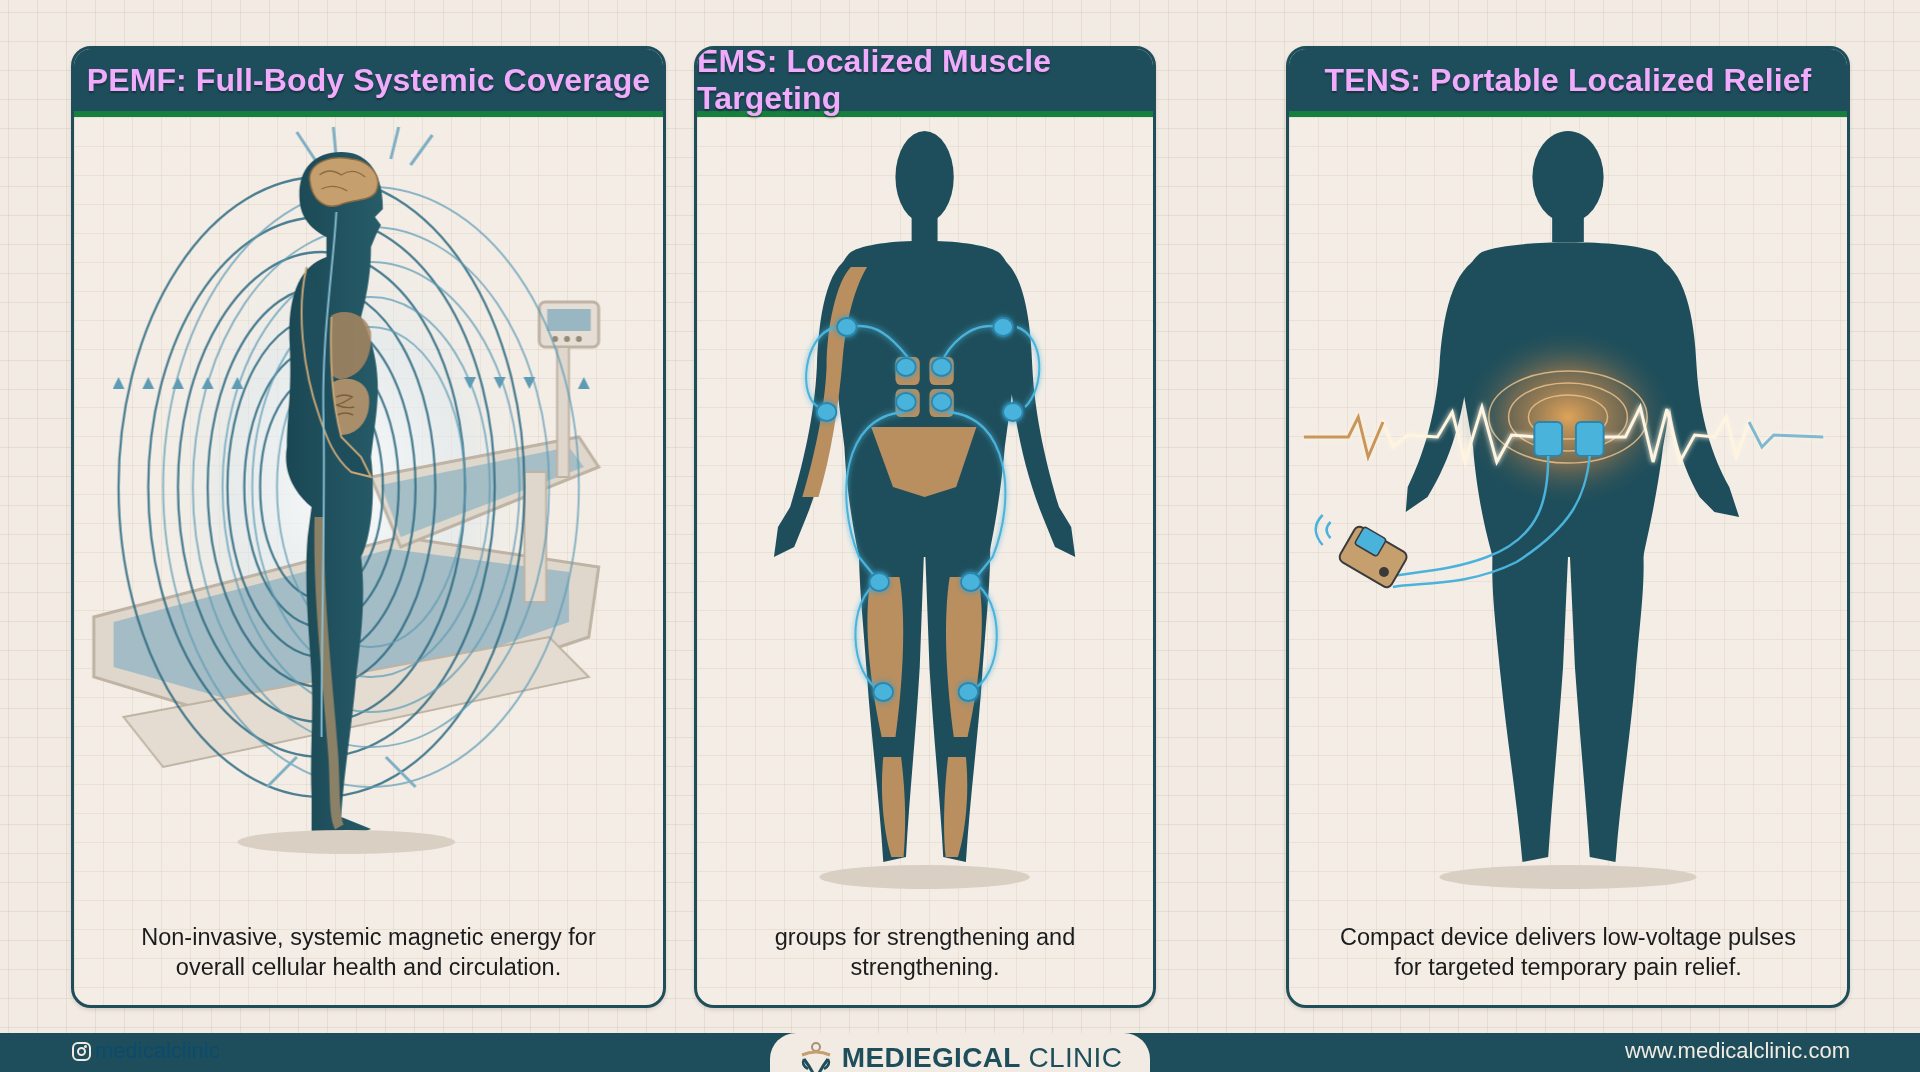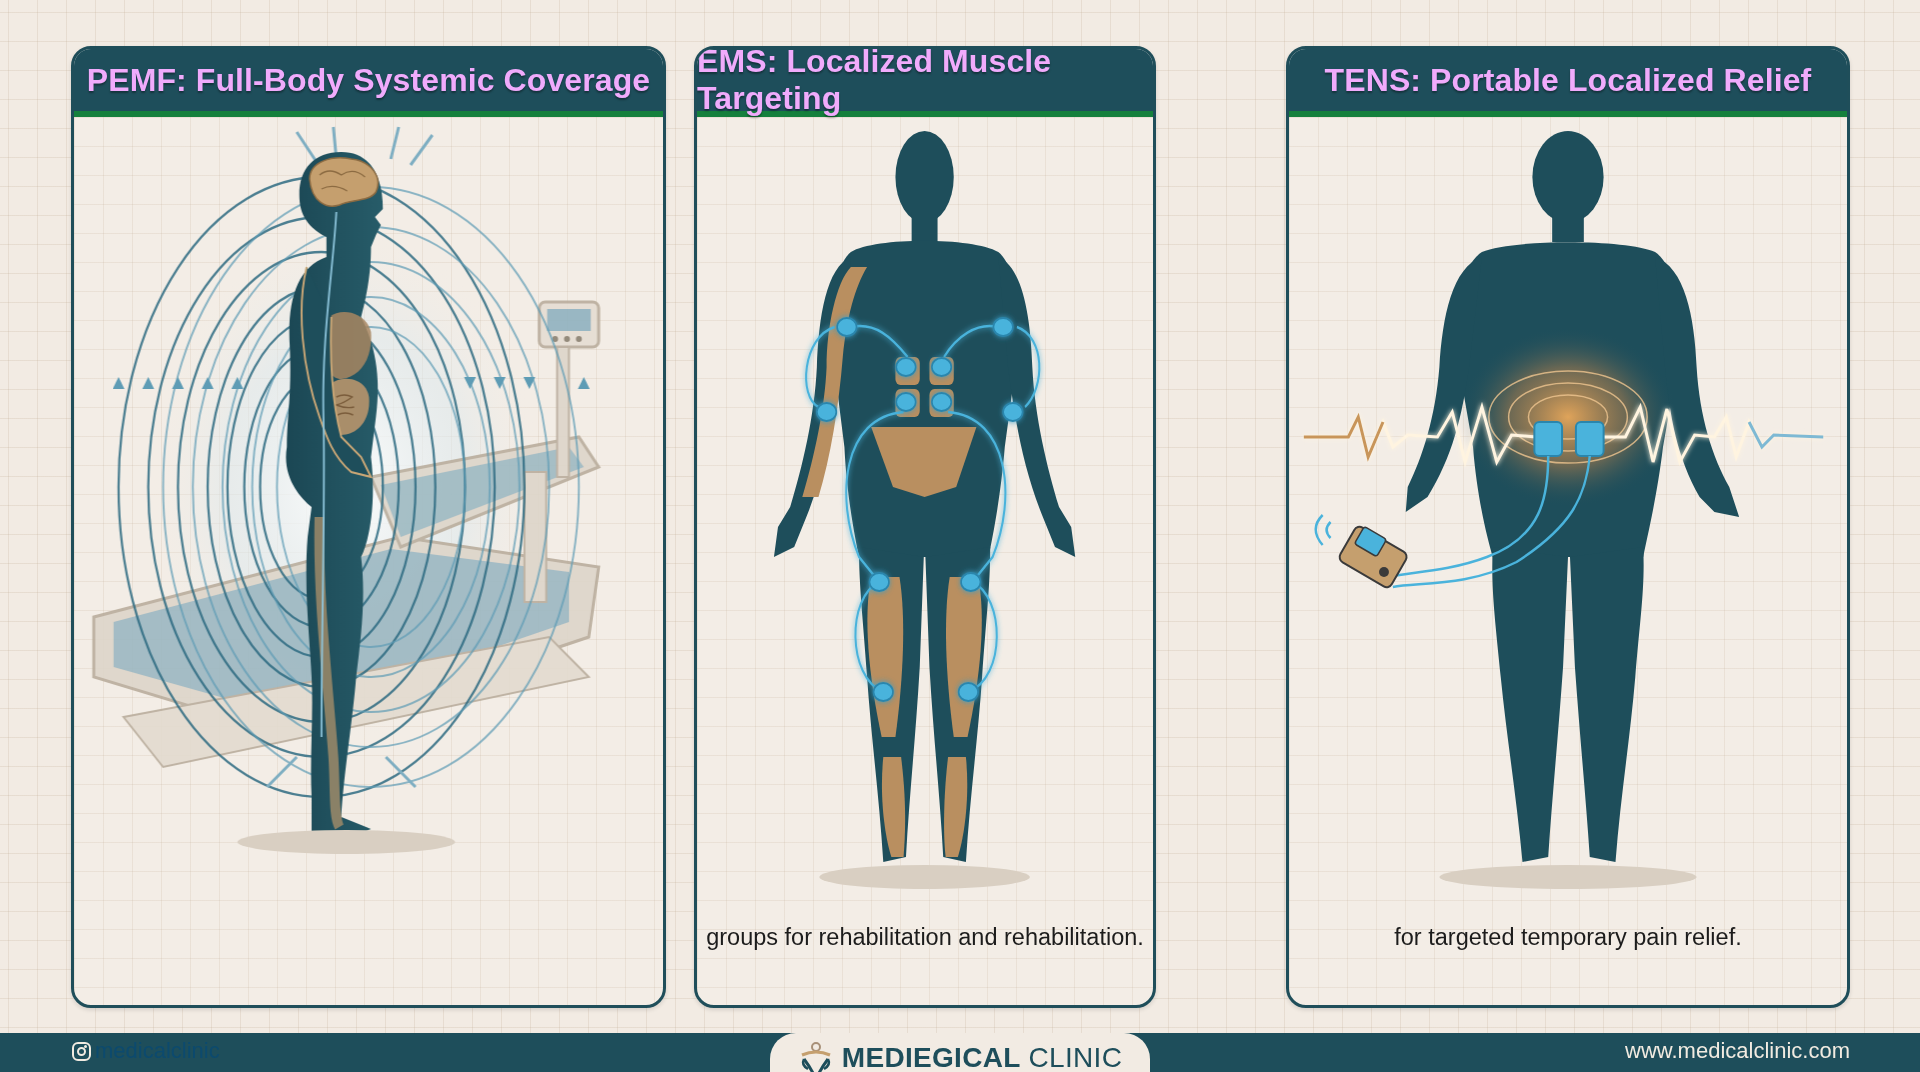--- a/index.html
+++ b/index.html
@@ -189,20 +189,24 @@
 
           <path d="M235 150 C225 190 230 250 248 300 C255 320 262 340 280 355 L300 360 L290 340 L270 320 C262 290 258 250 260 200" fill="#1e4e5b" stroke="#c8a676" stroke-width="2"></path>
 
           <path d="M248 400 C246 480 256 560 262 640 C264 670 262 700 268 710" stroke="#b8956b" stroke-width="10" fill="none" opacity="0.7"></path>
 
           <path d="M265 95 C262 150 250 220 252 300 C254 380 250 500 250 620" stroke="#8fc6de" stroke-width="2" fill="none" opacity="0.9"></path>
         </g>
         <ellipse cx="275" cy="725" rx="110" ry="12" fill="#d9cfc2"></ellipse>
       </svg>
     </div>
+    <div class="caption">
+      <div>Non-invasive, systemic magnetic energy for</div>
+      <div>overall cellular health and circulation.</div>
+    </div>
   </div>
 </div>
 
 <div class="card" id="card-ems">
   <div class="card-header">EMS: Localized Muscle Targeting</div>
   <div class="card-body">
     <div class="illustration">
       <svg viewBox="0 0 563 790" preserveAspectRatio="none">
         <defs>
           <filter id="glow" x="-50%" y="-50%" width="200%" height="200%">
@@ -262,21 +266,21 @@
           <ellipse cx="378" cy="210" rx="12" ry="9"></ellipse>
           <ellipse cx="390" cy="295" rx="12" ry="9"></ellipse>
           <ellipse cx="225" cy="465" rx="12" ry="9"></ellipse>
           <ellipse cx="338" cy="465" rx="12" ry="9"></ellipse>
           <ellipse cx="230" cy="575" rx="12" ry="9"></ellipse>
           <ellipse cx="335" cy="575" rx="12" ry="9"></ellipse>
         </g>
       </svg>
     </div>
     <div class="caption">
-      <div>groups for rehabilitation and rehabilitation.</div>
+      <div>groups for strengthening and strengthening.</div>
     </div>
   </div>
 </div>
 
 <div class="card" id="card-tens">
   <div class="card-header">TENS: Portable Localized Relief</div>
   <div class="card-body">
     <div class="illustration">
       <svg viewBox="0 0 564 790" preserveAspectRatio="none">
         <defs>
@@ -326,20 +330,21 @@
 
         <g>
           <rect x="55" y="420" width="60" height="40" rx="6" fill="#c59f6e" stroke="#3a3a3a" stroke-width="2" transform="rotate(30 85 440)"></rect>
           <rect x="62" y="418" width="26" height="20" rx="3" fill="#4ab3dc" stroke="#3a3a3a" stroke-width="1.5" transform="rotate(30 85 440)"></rect>
           <circle cx="96" cy="455" r="5" fill="#3a3a3a"></circle>
           <path d="M42 405 q-8 8 0 16 M34 398 q-14 14 0 30" stroke="#4ab3dc" stroke-width="2.5" fill="none"></path>
         </g>
       </svg>
     </div>
     <div class="caption">
+      <div>Compact device delivers low-voltage pulses</div>
       <div>for targeted temporary pain relief.</div>
     </div>
   </div>
 </div>
 
 <div class="footer"></div>
 <div class="footer-left">
   <span class="ig-icon"></span>
   <span>medicalclinic</span>
 </div>

